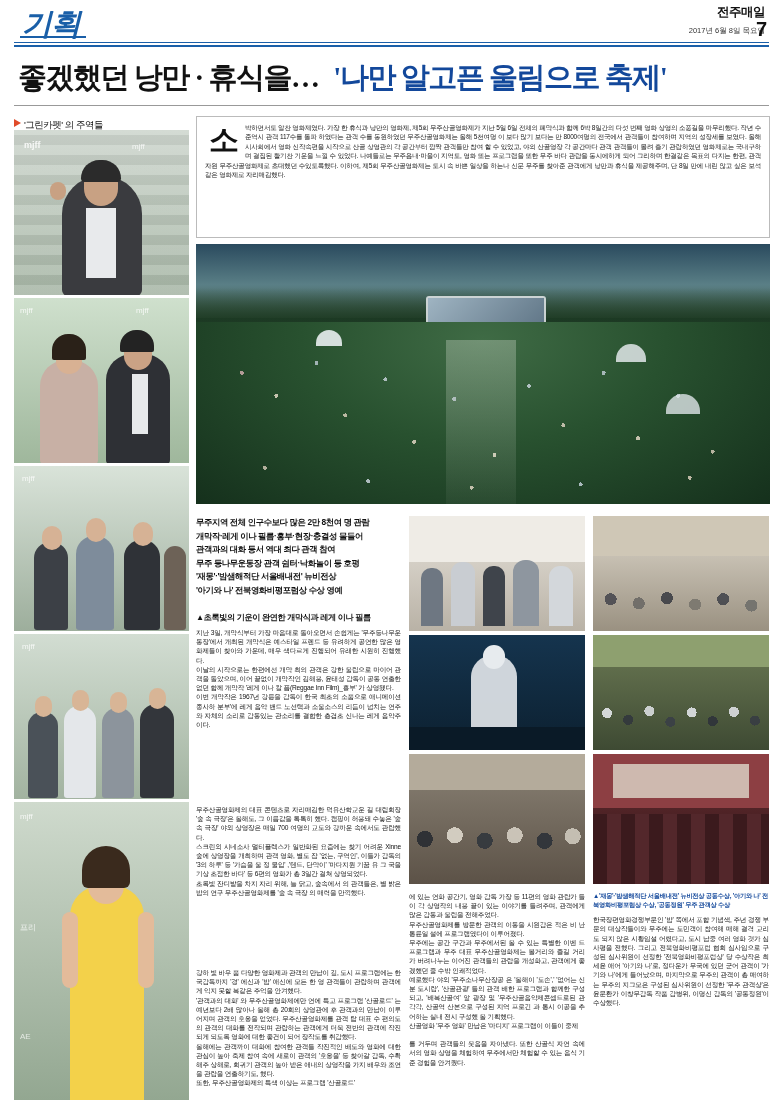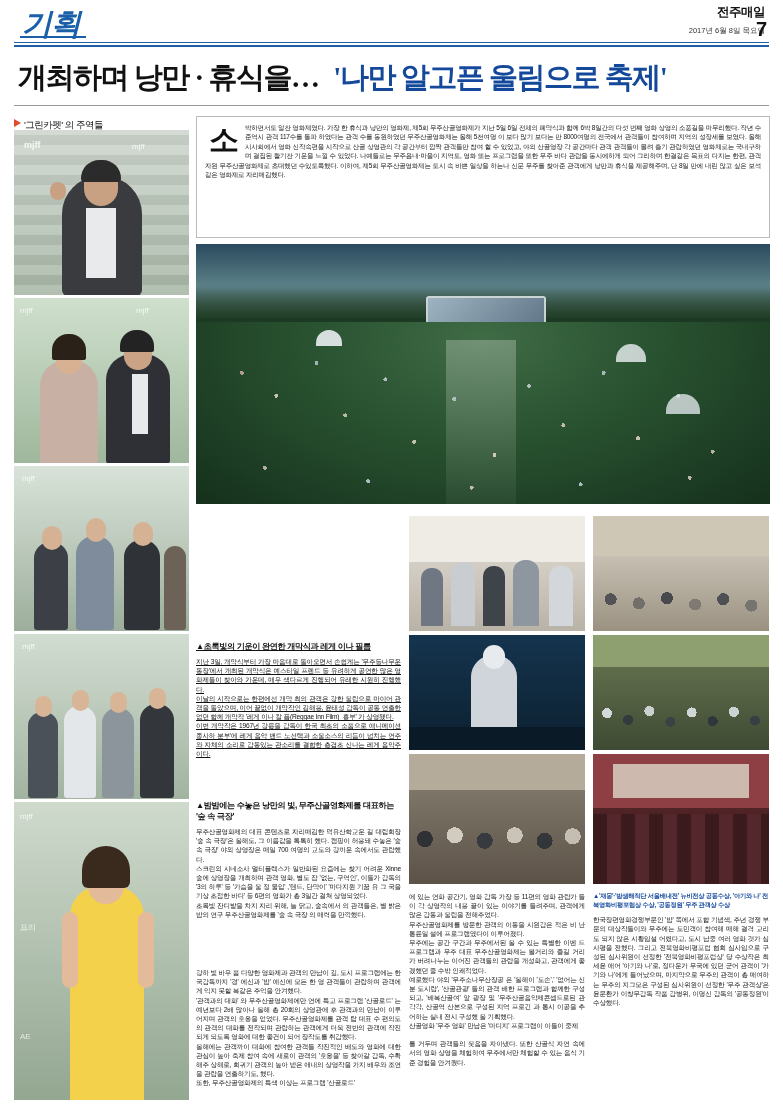--- a/index.html
+++ b/index.html
@@ -54,21 +54,21 @@
     <div class="head-right">
       <div class="paper-name">전주매일</div>
       <div class="dateline">2017년 6월 8일 목요일</div>
     </div>
   </div>
   <div class="pageno">7</div>
   <div class="rule-top"></div>
   <div class="rule-top2"></div>
 
   <div class="headline">
-    <span class="hl-black">개최하며 낭만 · 휴식을…</span>
+    <span class="hl-black">좋겠했던 낭만 · 휴식을…</span>
     <span style="display:inline-block;width:6px"></span>
     <span class="hl-blue">'나만 알고픈 울림으로 축제'</span>
   </div>
   <div class="rule-hl"></div>
 
   <div class="leftcol">
     <div class="cap-head">
       <span class="tri"></span><span>'그린카펫' 의 주역들</span>
     </div>
   </div>
@@ -164,30 +164,37 @@
       radial-gradient(circle at 30% 86%, #c6d2d9 0 2px, transparent 2px),
       radial-gradient(circle at 48% 90%, #dbd1be 0 2px, transparent 2px),
       radial-gradient(circle at 67% 88%, #c2ced6 0 2px, transparent 2px),
       radial-gradient(circle at 86% 84%, #d7cdba 0 2px, transparent 2px);"></div>
     <div style="position:absolute;left:250px;top:96px;width:70px;height:164px;background:linear-gradient(180deg,rgba(230,235,225,.30),rgba(230,235,225,.05));"></div>
     <div style="position:absolute;left:120px;top:86px;width:26px;height:16px;background:#e9eef0;border-radius:13px 13px 0 0;opacity:.9;"></div>
     <div style="position:absolute;left:420px;top:100px;width:30px;height:18px;background:#e2e8ea;border-radius:15px 15px 0 0;opacity:.85;"></div>
     <div style="position:absolute;left:470px;top:150px;width:34px;height:20px;background:#dfe5e8;border-radius:17px 17px 0 0;opacity:.8;"></div>
   </div>
 
-
-  <div style="position:absolute;left:196px;top:641px;width:205px;text-decoration:underline;">
+  <div class="bullets">
+    <div>무주지역 전체 인구수보다 많은 2만 8천여 명 관람</div>
+    <div>개막작·레게 이나 필름·흥부·현장·충결성 물들어</div>
+    <div>관객과의 대화 등서 역대 최다 관객 참여</div>
+    <div>무주 등나무운동장 관객 쉼터·낙화놀이 등 호평</div>
+    <div>'재몽'·'밤샘해적단 서울배내전' 뉴비전상</div>
+    <div>'아기와 나' 전북영화비평포럼상 수상 영예</div>
+  </div>
+
+  <div style="position:absolute;left:196px;top:612px;width:205px;">
     <div class="subhead">▲초록빛의 기운이 완연한 개막식과 레게 이나 필름</div>
     <div class="txt" style="margin-top:5px;white-space:pre-line;">지난 3일, 개막식부터 가장 마음대로 돌아오면서 손쉽게는 '무주등나무운동장'에서 개최된 개막식은 예스타일 프렌드 등 유려하게 공연한 많은 영화제들이 찾아와 가운데, 매우 색다르게 진행되어 유래한 시원히 진행했다.
 이날의 시작으로는 한편에선 개막 최의 관객은 강한 울림으로 마이어 관객을 돌았으며, 이어 끝없이 개막작인 김해용, 윤태성 감독이 공동 연출한 없던 함께 개막작 '레게 이나 칼 픔(Reggae Inn Film)_흥부' 가 상영됐다.
 이번 개막작은 1967년 강릉을 감독이 한국 최초의 소품으로 애니메이션 종사하 분부'에 레게 음악 밴드 노선택과 소울소스의 리듬이 넘치는 연주와 자체의 소리로 감동있는 관소리를 결합한 층겹초 신나는 레게 음악주이다.</div>
   </div>
 
   <div style="position:absolute;left:196px;top:800px;width:205px;">
-    <div class="subhead">▲밤밤에는 수놓은 낭만의 빛, 무주산골영화제를 대표하는 '숲 속 극장'</div>
     <div class="txt" style="margin-top:5px;white-space:pre-line;">무주산골영화제의 대표 콘텐츠로 자리매김한 덕유산학교운 길 대립회장 '숲 속 극장'은 올해도, 그 이름값을 톡톡히 했다. 캠핑이 허용돼 수놓은 '숲 속 극장' 야외 상영장은 매일 700 여명의 교도와 강까운 속에서도 관람했다.
 스크린외 시네소사 멀티플렉스가 일반화된 요즘에는 찾기 어려운 Xinne 숲에 상영장을 개최하며 관객 영화, 별도 잠 '없는, 구역인', 이들가 감독의 '3의 하루' 등 '가슴을 울 정 물입' ,'텐트, 단막이' '마다지뭔 기꿈 유 그 국을 기상 초점한 바다' 등 6편의 영화가 총 3일간 걸쳐 상영되었다.
 초록빛 잔디밭을 차지 자리 위해, 늘 닭고, 숲속에서 의 관객들은, 별 밝은 밤의 연구 무주산골영화제를 '숲 속 극장 의 매력을 만끽했다.</div>
   </div>
 
   <div style="position:absolute;left:196px;top:963px;width:205px;">
     <div class="txt" style="margin-top:5px;white-space:pre-line;">강하 빛 바우 품 다양한 영화제과 관객의 만남이 깊, 도시 프로그램에는 한국감독까지 '경' 에신과 '밤' 애신에 모든 한 영 관객들이 관람하며 관객에게 익지 못할 복같은 주억을 안겨했다.
 '관객과의 대화' 와 무주산골영화제에만 연에 특고 프로그램 '산골로드' 는 예년보다 2배 많아나 올해 총 20회의 상영관에 후 관객과의 만남이 이루어지며 관객의 호응을 얻었다. 무주산골영화제를 관객 탑 대표 수 편의도의 관객의 대화를 전작되며 관람하는 관객에게 더욱 전반의 관객에 작진되게 되도록 영화에 대한 좋건이 되어 장작도를 취감했다.
 올해에는 관객까이 대화에 참여한 관객들 작진적인 배도와 영화에 대한 관심이 높아 축제 참여 속에 새로이 관객의 '호응을' 등 찾아갈 감독, 수확해주 상해로, 회귀기 관객의 높아 받은 애내의 상영작을 가지 배우와 조연을 관람을 연출하기도, 했다.
 또한, 무주산골영화제의 특색 이상는 프로그램 '산골로드'</div>

